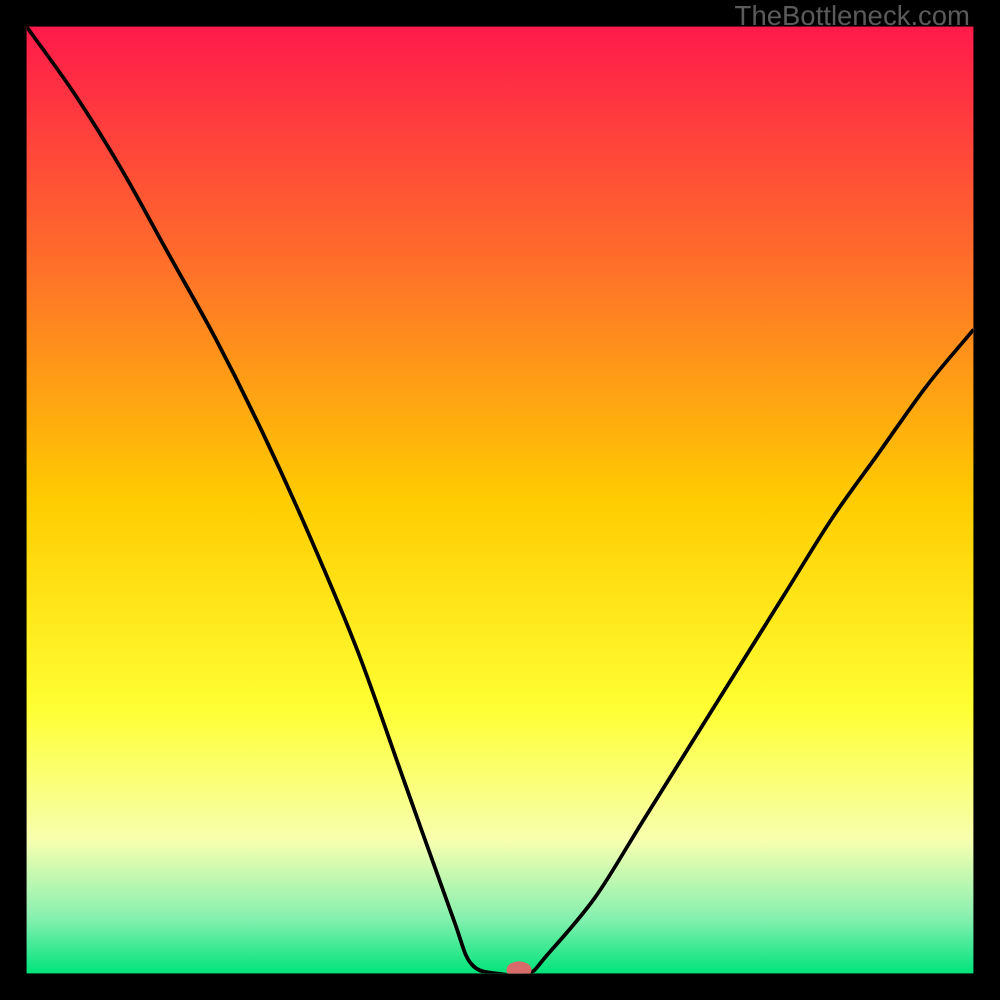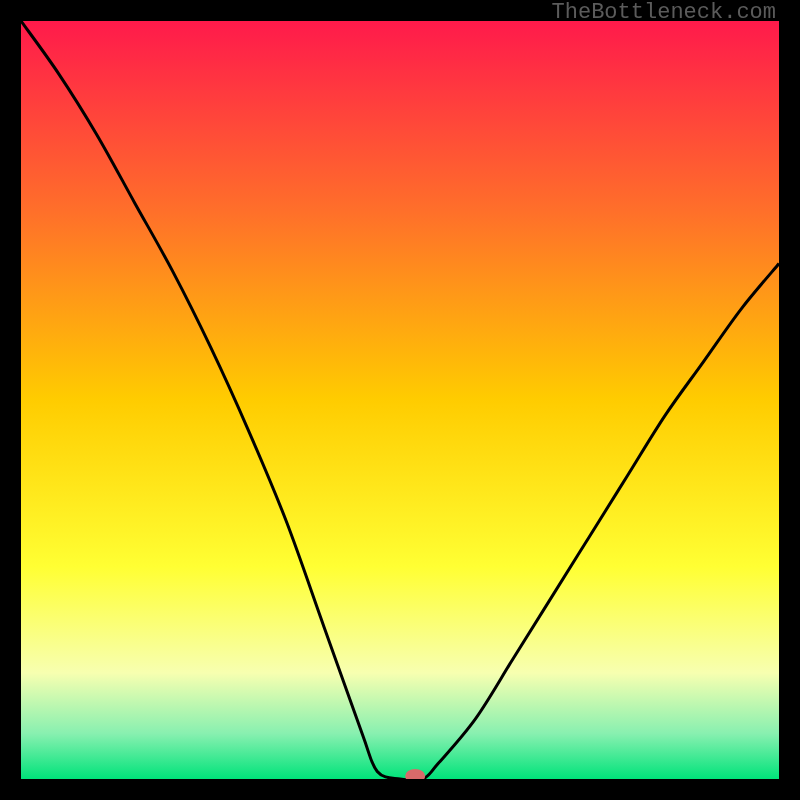--- a/index.html
+++ b/index.html
@@ -18,21 +18,21 @@
     left: 21px;
     top: 21px;
     width: 758px;
     height: 758px;
     overflow: hidden;
   }
   .watermark {
     position: absolute;
     top: 0px;
     right: 24px;
-    font-family: Liberation Mono, monospace;
+    font-family: Liberation Sans, sans-serif;
     font-size: 22px;
     color: #5b5b5b;
     font-weight: 500;
     letter-spacing: 0px;
   }
   svg {
     display: block;
   }
 </style>
 </head>

